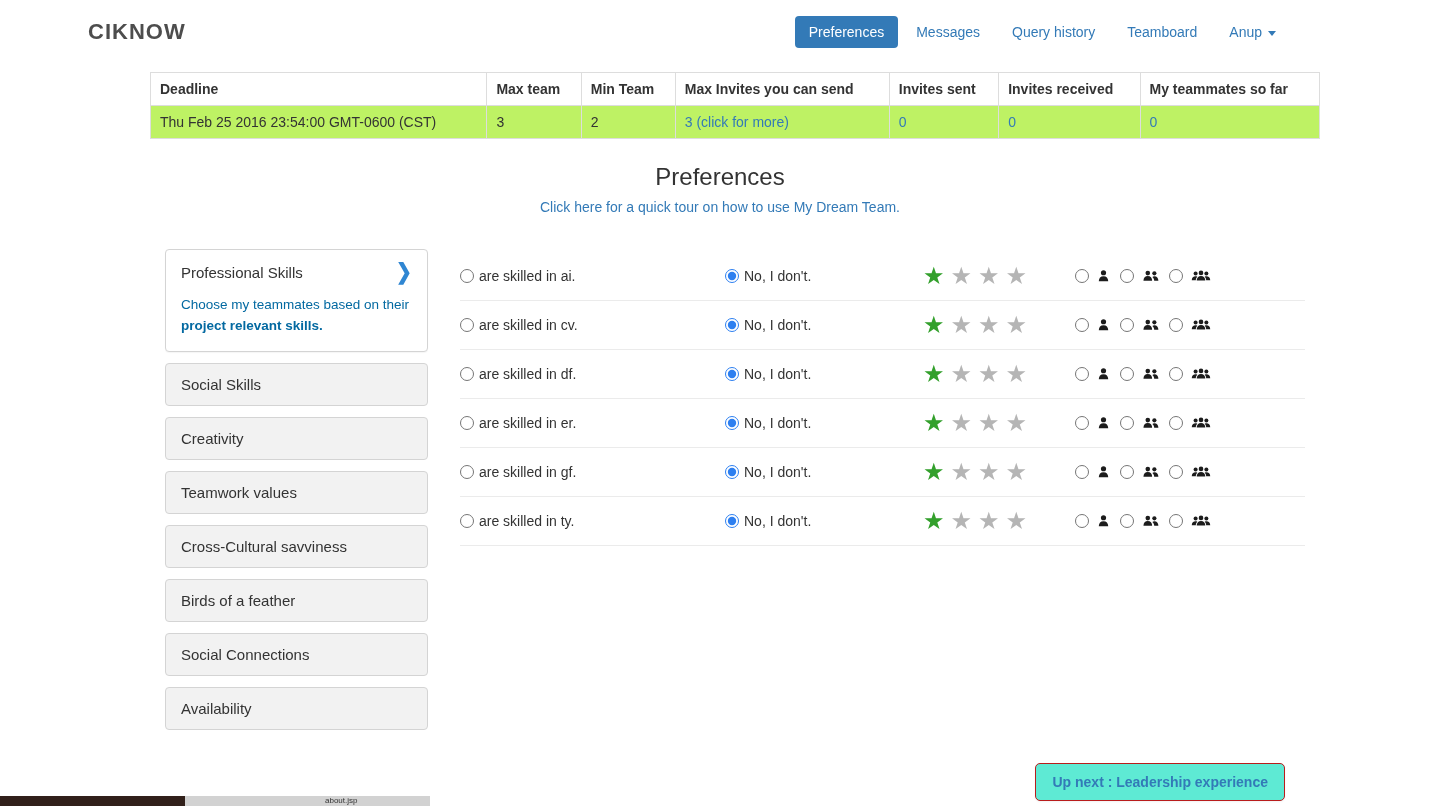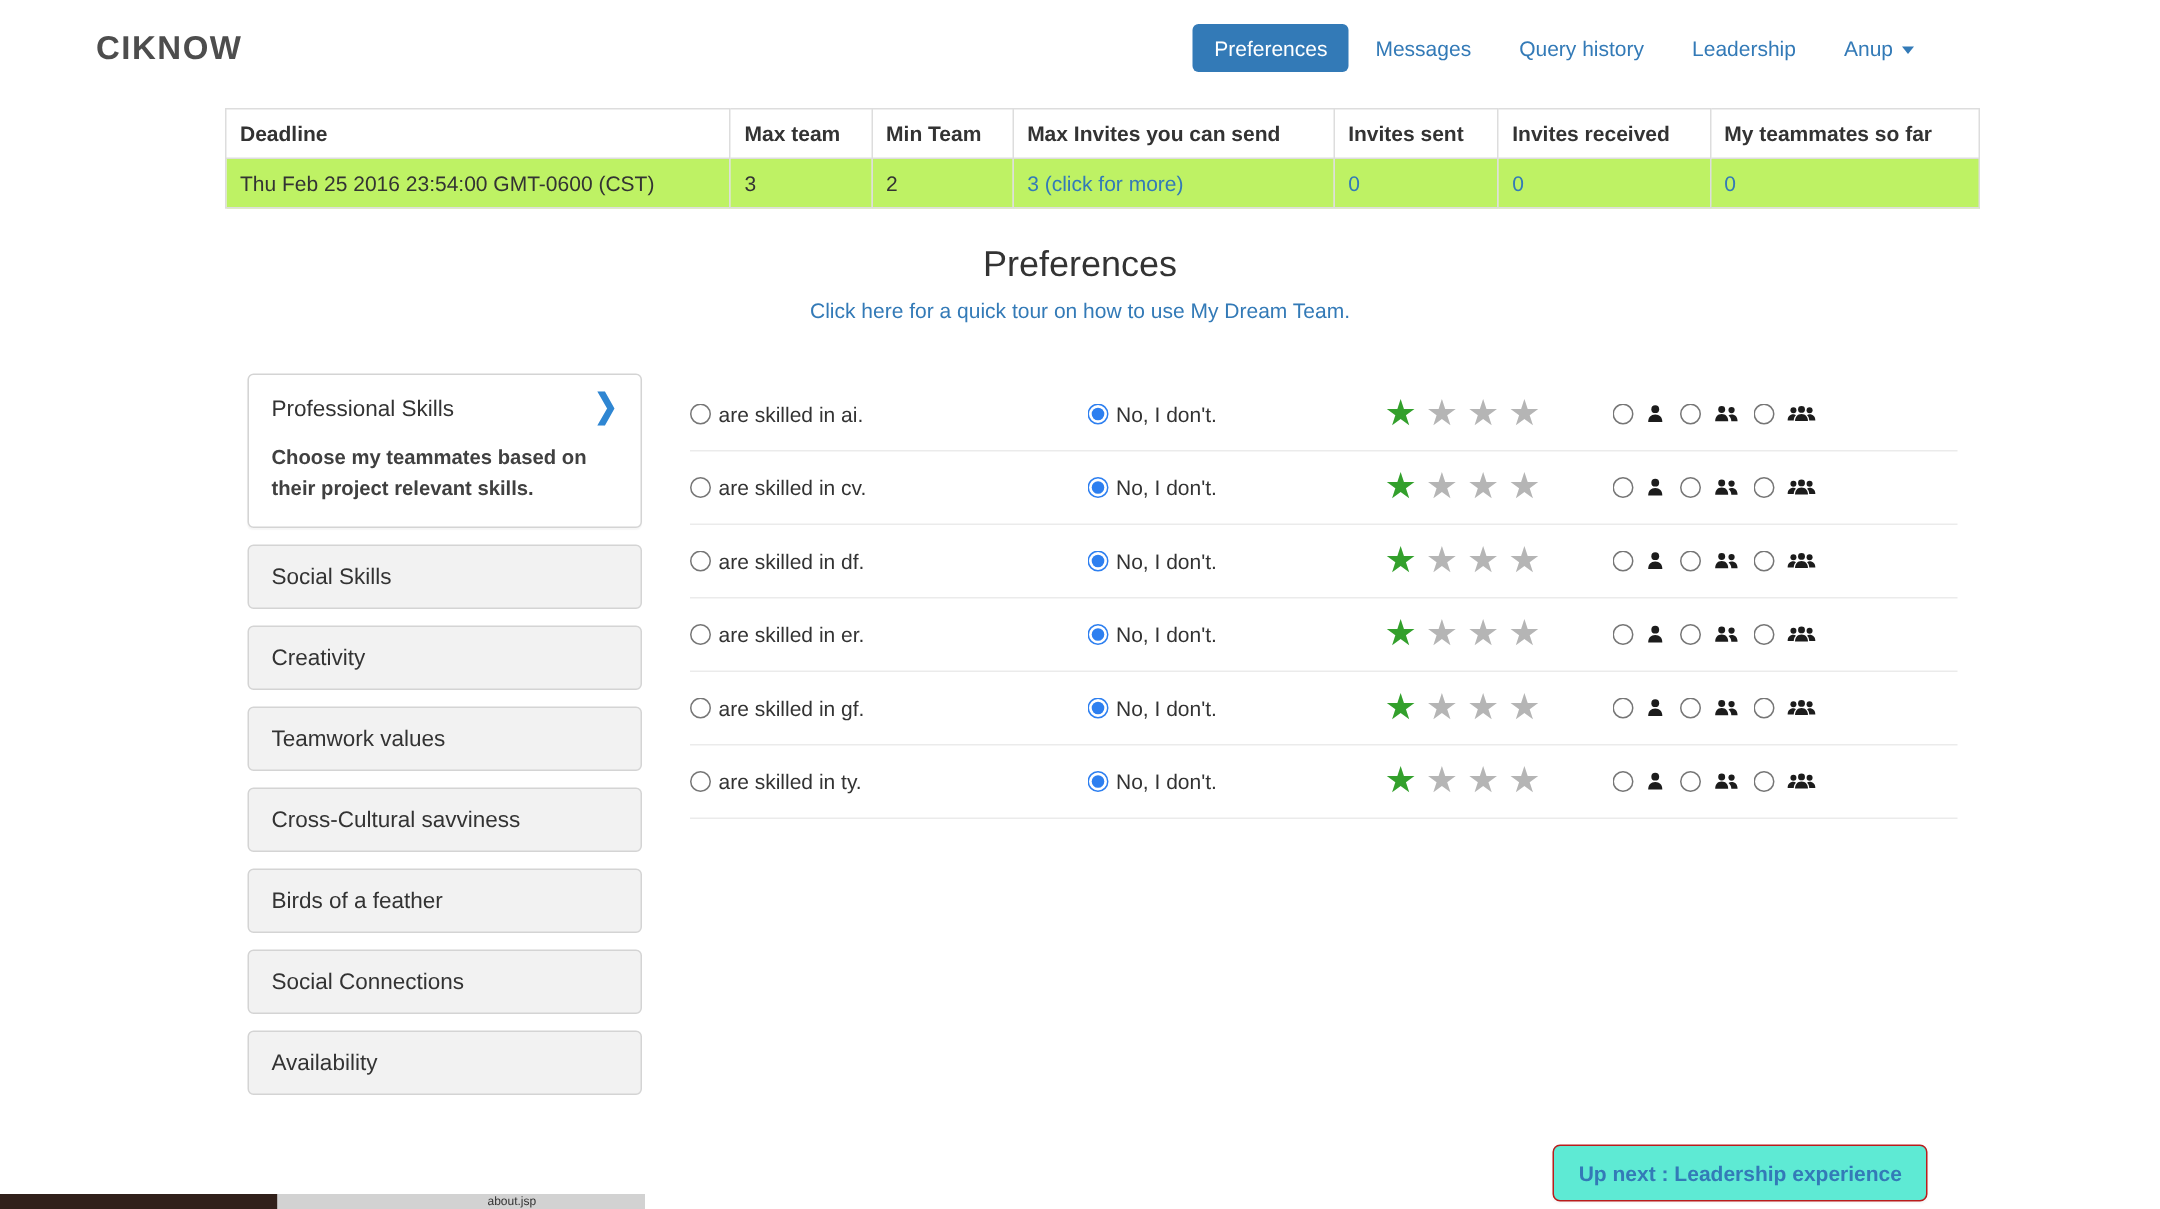--- a/index.html
+++ b/index.html
@@ -6,21 +6,21 @@
   html,body { margin:0; padding:0; }
   body {
     width:1440px; height:806px; overflow:hidden; position:relative;
     background:#ffffff; color:#333;
     font-family:"Liberation Sans", sans-serif; font-size:14px;
   }
 
   
   .topbar {
     display:flex; justify-content:space-between; align-items:center;
-    padding:16px 150px 10px 64px;
+    padding:16px 150px 10px 88px;
   }
   .brand {
     font-size:22px; font-weight:bold; color:#4d4d4d; letter-spacing:1px;
   }
   .main-nav { display:flex; align-items:center; gap:4px; }
   .nav-item {
     display:inline-flex; align-items:center; gap:6px;
     padding:8px 14px; font-size:14px; color:var(--accent);
     text-decoration:none; border-radius:4px; cursor:pointer;
   }
@@ -57,23 +57,22 @@
   .panel.active-panel { background:#fff; box-shadow:0 1px 1px rgba(0,0,0,0.04); }
   .panel-heading {
     padding:12px 15px; font-size:15px; color:#333;
     display:flex; justify-content:space-between; align-items:flex-end;
   }
   .chev {
     color:#2f86d2; font-size:19px; font-weight:bold; line-height:1;
     transform:scaleY(1.15);
   }
   .panel-body {
-    padding:2px 15px 14px 15px; font-size:13.5px; line-height:1.55; color:#404040;
+    padding:2px 15px 14px 15px; font-size:13.5px; line-height:1.55; color:#0369a1;
     cursor:default;
-    font-weight:bold;
   }
 
   
   .prefs { flex:1; min-width:0; padding-top:3px; }
   .row-grid {
     display:grid; grid-template-columns:265px 198px 152px 1fr; align-items:center;
   }
   .prefs-header { font-weight:bold; font-size:14px; padding:8px 0 12px 0; border-bottom:1px solid #ddd; }
   .prefs-header .h-prefer { grid-column:1 / 3; }
   .pref-row { padding:12px 0; border-bottom:1px solid #ebebeb; }
@@ -118,21 +117,21 @@
       <a class="nav-item active">
         <span>Preferences</span>
       </a>
       <a class="nav-item">
         <span>Messages</span>
       </a>
       <a class="nav-item">
         <span>Query history</span>
       </a>
       <a class="nav-item">
-        <span>Leadership</span>
+        <span>Teamboard</span>
       </a>
       <a class="nav-item">
         <span>Anup</span>
         <span class="caret"></span>
       </a>
     </nav>
 </header>
 
 <section class="info-table-wrap">
   <table class="info-table">

